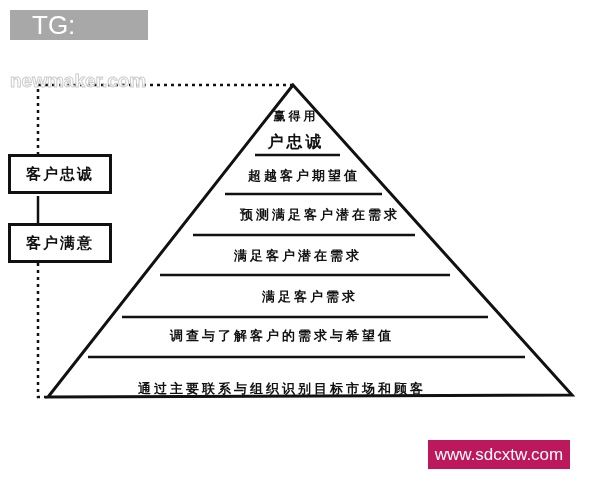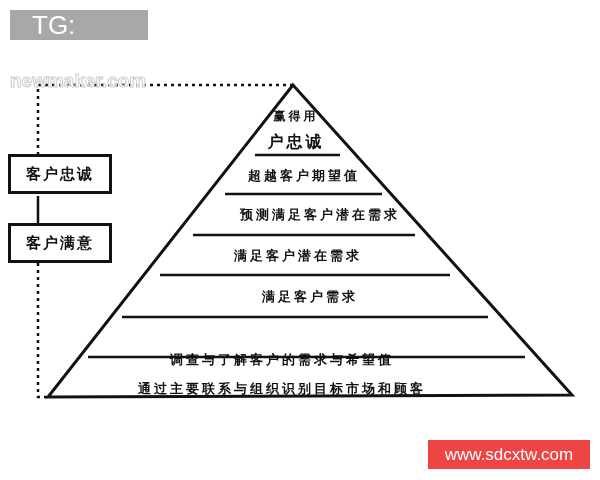--- a/index.html
+++ b/index.html
@@ -11,22 +11,22 @@
       position: absolute; left: 10px; top: 10px; width: 138px; height: 30px;
       background: #a8a8a8; color: #ffffff; font-family: "Liberation Sans", sans-serif;
       font-size: 26px; line-height: 30px; padding-left: 22px; box-sizing: border-box;
     }
     .watermark-top {
       position: absolute; left: 10px; top: 70px; font-family: "Liberation Sans", sans-serif;
       font-size: 19px; font-weight: bold; color: #ffffff;
       -webkit-text-stroke: 1px #c8c8c8; letter-spacing: 0px; opacity: 0.9;
     }
     .watermark-bottom {
-      position: absolute; left: 428px; top: 440px; width: 162px; height: 29px;
-      background: #ef4444; color: #ffffff; font-family: "Liberation Sans", sans-serif;
+      position: absolute; left: 428px; top: 440px; width: 142px; height: 29px;
+      background: #be185d; color: #ffffff; font-family: "Liberation Sans", sans-serif;
       font-size: 17px; line-height: 29px; text-align: center;
     }
     svg.diagram { position: absolute; left: 0; top: 0; }
     .box {
       position: absolute; left: 8px; width: 104px; height: 40px; box-sizing: border-box;
       border: 3px solid #111; background: #fff; display: flex; align-items: center; justify-content: center;
       font-size: 15px; font-weight: bold; color: #111; letter-spacing: 2px;
     }
     .layer-label {
       position: absolute; transform: translateX(-50%); white-space: nowrap;
@@ -57,16 +57,16 @@
 
 <div class="box" style="top:154px;">客户忠诚</div>
 <div class="box" style="top:223px;font-family:Liberation Serif, serif;">客户满意</div>
 
 <div class="layer-label" style="left:296px; top:108px; font-size:12px;">赢得用</div>
 <div class="layer-label" style="left:296px; top:132px; font-size:16px;">户忠诚</div>
 <div class="layer-label" style="left:304px; top:167px;">超越客户期望值</div>
 <div class="layer-label" style="left:292px; top:206px;margin-left:28px;">预测满足客户潜在需求</div>
 <div class="layer-label" style="left:298px; top:247px;">满足客户潜在需求</div>
 <div class="layer-label" style="left:298px; top:288px;margin-left:12px;">满足客户需求</div>
-<div class="layer-label" style="left:282px; top:327px;margin-top:24px;">调查与了解客户的需求与希望值</div>
+<div class="layer-label" style="left:282px; top:327px;">调查与了解客户的需求与希望值</div>
 <div class="layer-label" style="left:282px; top:380px;">通过主要联系与组织识别目标市场和顾客</div>
 
 <div class="watermark-bottom">www.sdcxtw.com</div>
 
 </body></html>

